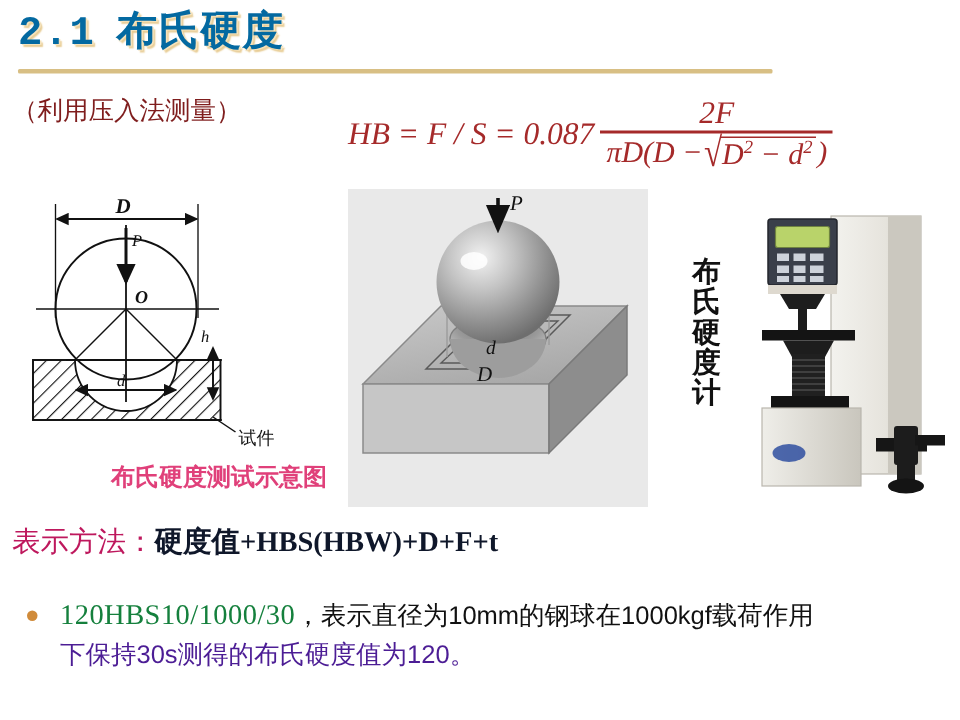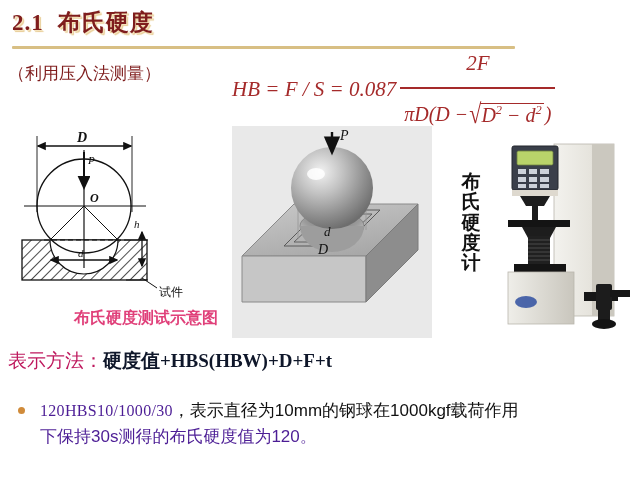--- a/index.html
+++ b/index.html
@@ -6,22 +6,22 @@
   body{
     width:640px;height:480px;overflow:hidden;background:#ffffff;
     font-family:"Liberation Sans","DejaVu Sans",sans-serif;
     position:relative;
   }
   .slide{position:absolute;inset:0;width:640px;height:480px;background:#fff;}
 
   
   .title-row{position:absolute;left:12px;top:4px;width:520px;height:44px;}
   .title-text{
-    font-family:Liberation Serif, serif;
-    font-size:23px;font-weight:bold;color:#7f1d1d;
+    font-family:Liberation Mono, monospace;
+    font-size:27px;font-weight:bold;color:#0369a1;
     letter-spacing:1px;white-space:nowrap;line-height:38px;
     text-shadow:1px 1px 0 #f5e3bd, 2px 2px 1px #e8cd95;
   }
   .title-num{margin-right:14px;}
   .title-rule{position:absolute;left:12px;top:46px;width:503px;height:3px;
     background:#d8bf84;border-radius:1px;}
 
   
   .subtitle{
     position:absolute;left:8px;top:62px;width:215px;
@@ -30,21 +30,21 @@
 
   
   .formula{
     position:absolute;left:232px;top:58px;width:404px;height:62px;
     color:#a52a2a;font-family:"Liberation Serif","DejaVu Serif",serif;
     font-style:italic;font-size:21px;
     display:flex;align-items:center;white-space:nowrap;
   }
   .f-lead{margin-right:2px;}
   .frac{display:inline-flex;flex-direction:column;align-items:center;
-    justify-content:center;line-height:1.05;margin-left:2px;gap:12px;}
+    justify-content:center;line-height:1.05;margin-left:2px;}
   .frac .num{padding:0 10px 1px 10px;font-size:21px;}
   .frac .bar{width:100%;height:2px;background:#a52a2a;}
   .frac .den{padding:2px 4px 0 4px;font-size:20px;display:flex;align-items:center;}
   sup{font-size:.62em;vertical-align:super;font-style:italic;}
   .sqrt{display:inline-flex;align-items:stretch;margin:0 1px;}
   .sqrt .radsign{font-size:22px;line-height:1;transform:scaleY(1.25);
     display:inline-block;margin-right:-1px;}
   .sqrt .radcontent{border-top:1.6px solid #a52a2a;padding:0 2px 0 1px;}
 
   
@@ -76,22 +76,22 @@
     font-size:19px;white-space:nowrap;}
   .row-method .lbl{color:#be185d;}
   .row-method .val{color:#0f172a;font-weight:bold;
      font-family:"Liberation Serif","DejaVu Serif",serif;}
 
   .bullet-block{position:absolute;left:14px;top:398px;width:620px;}
   .bullet-dot{position:absolute;left:4px;top:9px;width:7px;height:7px;
     border-radius:50%;background:#d08b3a;}
   .bullet-line1{margin-left:26px;font-size:17px;color:#111;white-space:nowrap;line-height:26px;}
   .bullet-line2{margin-left:26px;font-size:17px;color:#4c1d95;white-space:nowrap;line-height:26px;}
-  .code-red{color:#4c1d95;font-family:"Liberation Serif","DejaVu Serif",serif;
-    font-size:16px;letter-spacing:.3px;}
+  .code-red{color:#15803d;font-family:"Liberation Serif","DejaVu Serif",serif;
+    font-size:19px;letter-spacing:.3px;}
 </style>
 </head>
 <body>
 
 <div class="slide">
 
   <div class="title-row">
     <div class="title-text">
       <span class="title-num">2.1</span><span>布氏硬度</span>
     </div>

